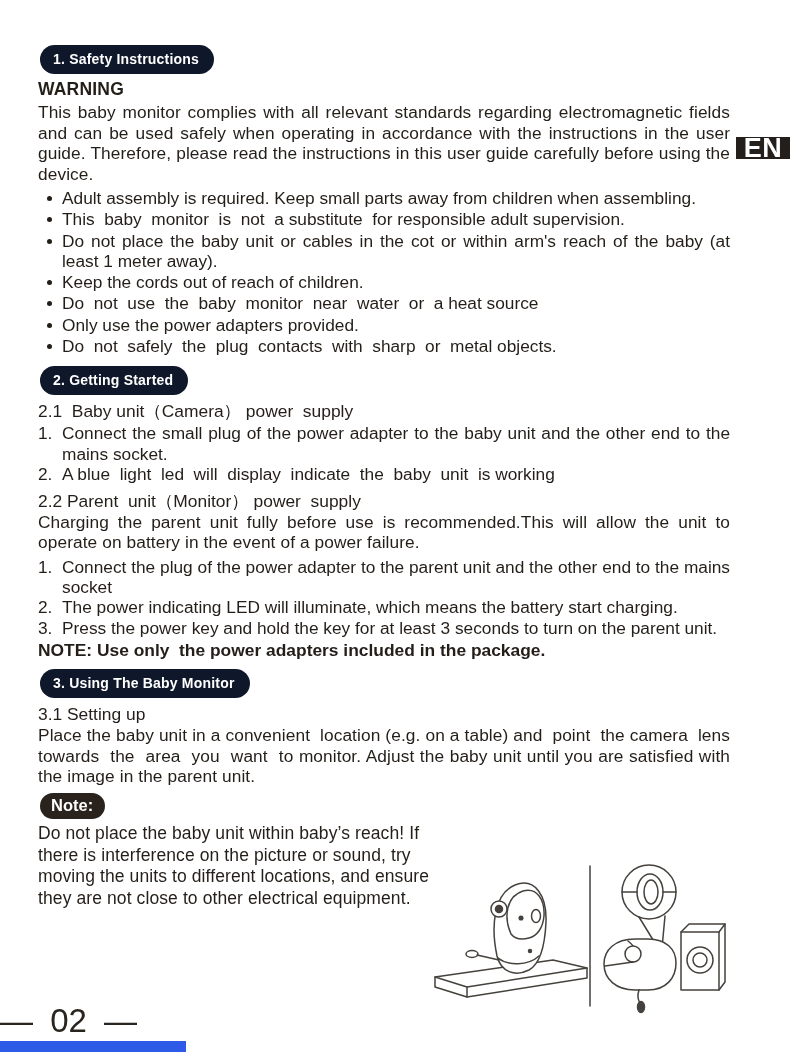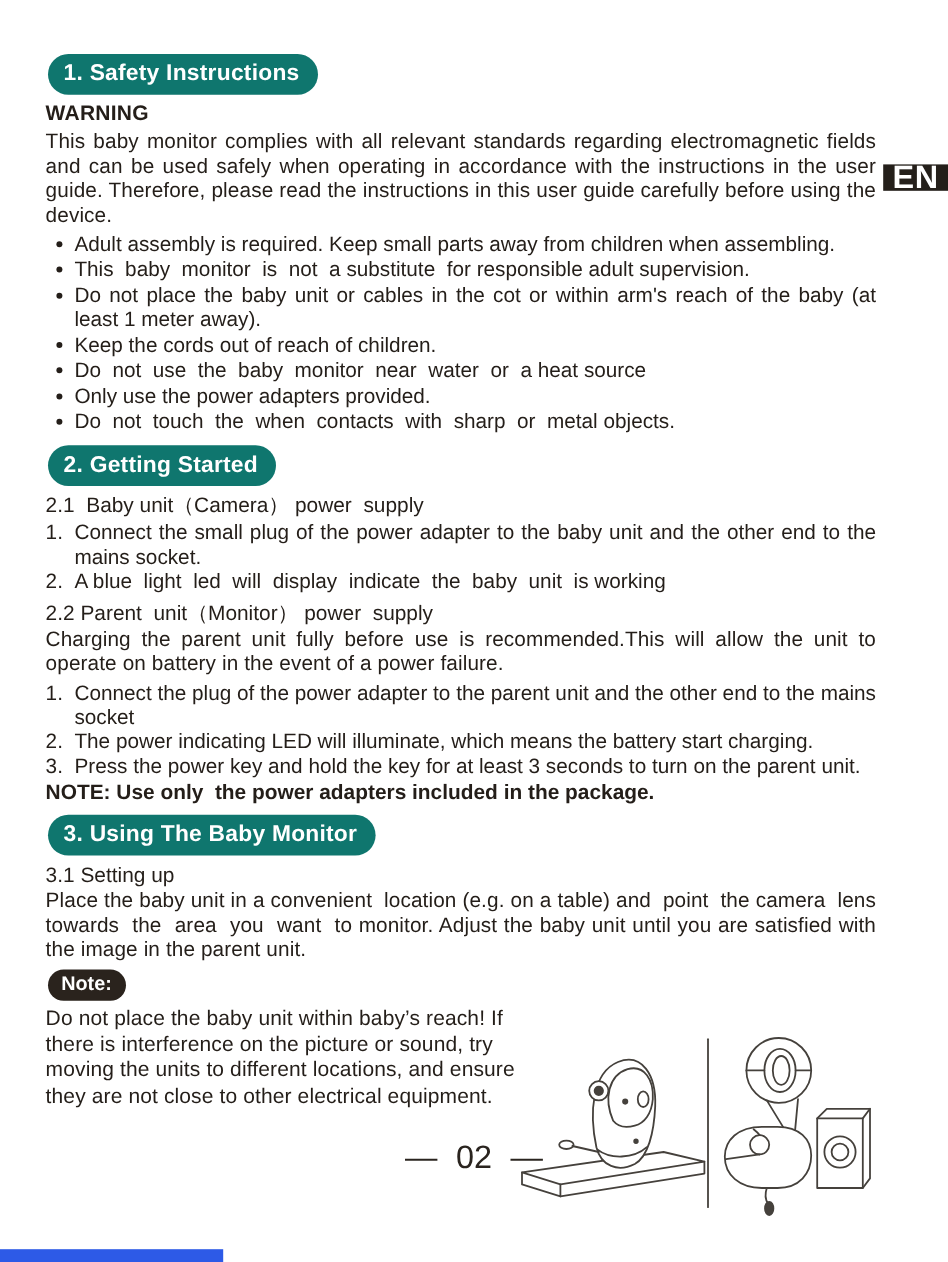--- a/index.html
+++ b/index.html
@@ -1,21 +1,21 @@
 <!DOCTYPE html>
 <html><head>
 <meta charset="utf-8">
 <style>
   html,body{margin:0;padding:0;background:#ffffff;}
   .page{position:relative;width:790px;height:1052px;background:#ffffff;overflow:hidden;
         font-family:"Liberation Sans",sans-serif;color:#241e19;}
   .content{position:absolute;left:38px;top:0;width:692px;}
   .t{white-space:pre-wrap;}
-  .pill{display:inline-block;background:#0f766e;color:#ffffff;font-weight:bold;
-        font-size:19px;line-height:1;padding:7px 15px 8px 13px;border-radius:17px;
+  .pill{display:inline-block;background:#0f172a;color:#ffffff;font-weight:bold;
+        font-size:14px;line-height:1;padding:7px 15px 8px 13px;border-radius:17px;
         margin-left:2px;letter-spacing:0.2px;}
   .pill-small{display:inline-block;background:#2a231d;color:#ffffff;font-weight:bold;
         font-size:16.5px;line-height:1;padding:4px 12px 6px 11px;border-radius:13px;margin-left:2px;}
   .warning{font-weight:bold;font-size:17.5px;margin:5px 0 2px 0;letter-spacing:0.2px;}
   .para{font-size:17.3px;line-height:20.5px;text-align:justify;letter-spacing:0.1px;}
   .bullets{list-style:none;margin:4px 0 0 0;padding:0;}
   .bullets li{display:grid;grid-template-columns:24px 1fr;font-size:17.3px;line-height:20.3px;
         text-align:justify;margin:0 0 1px 0;}
   .dot{width:5px;height:5px;border-radius:50%;background:#241e19;margin:8px 0 0 9px;}
   .subhead{font-weight:normal;font-size:17.4px;line-height:21px;margin-top:6px;}
@@ -23,22 +23,22 @@
   .steps li{display:grid;grid-template-columns:24px 1fr;font-size:17.3px;line-height:20.4px;
         text-align:justify;}
   .stepnum{font-size:17.3px;}
   .notebold{font-weight:bold;font-size:17.4px;line-height:21px;margin-top:2px;}
   .m-top6{margin-top:6px;} .m-top8{margin-top:8px;} .m-top10{margin-top:10px;} .m-top4{margin-top:4px;}
   .narrow{width:420px;text-align:left;}
   .en-badge{position:absolute;top:137px;right:0;width:54px;height:22px;background:#241f1a;
         color:#ffffff;font-weight:bold;font-size:27px;display:flex;align-items:center;
         justify-content:center;letter-spacing:0.5px;}
   .illustration{position:absolute;left:433px;top:856px;width:295px;height:158px;}
-  .footer{position:absolute;top:949px;left:0;width:100%;text-align:center;
-        font-size:27px;color:#2a241f;word-spacing:8px;}
+  .footer{position:absolute;top:1002px;left:0;width:100%;
+        font-size:33px;color:#2a241f;word-spacing:8px;}
   .bottom-bar{position:absolute;left:0;bottom:0;width:186px;height:11px;background:#2d5ae7;}
 </style>
 </head>
 <body>
 
 <div class="page">
 
   <div class="en-badge">EN</div>
 
   <div class="content">
@@ -69,21 +69,21 @@
       <li>
           <span class="dot"></span>
           <span class="t">Do  not  use  the  baby  monitor  near  water  or  a heat source</span>
         </li>
       <li>
           <span class="dot"></span>
           <span class="t">Only use the power adapters provided.</span>
         </li>
       <li>
           <span class="dot"></span>
-          <span class="t">Do  not  touch  the  when  contacts  with  sharp  or  metal objects.</span>
+          <span class="t">Do  not  safely  the  plug  contacts  with  sharp  or  metal objects.</span>
         </li>
     </ul>
 
     <div class="m-top10">
       <span class="pill t">2. Getting Started</span>
     </div>
     <div class="subhead t">2.1  Baby unit（Camera） power  supply</div>
     <ol class="steps">
       <li>
           <span class="stepnum">1.</span>

